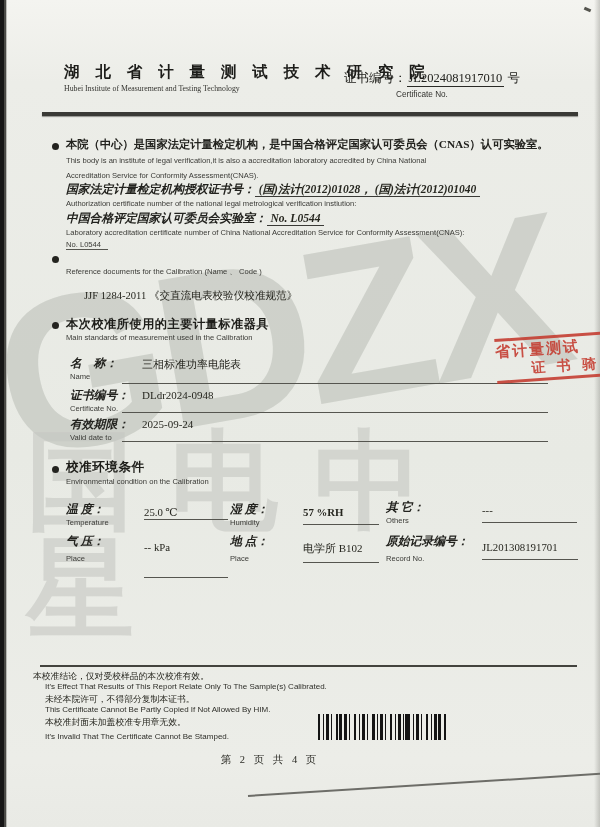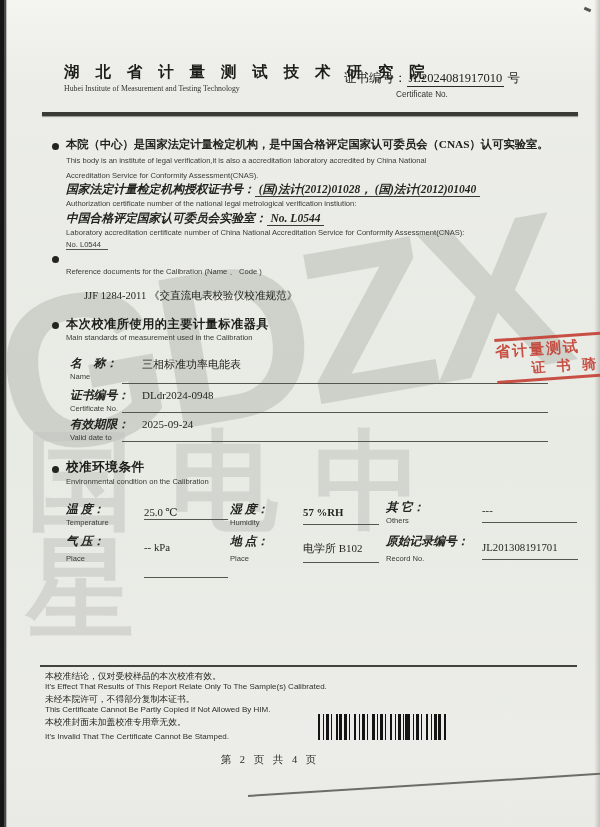--- a/index.html
+++ b/index.html
@@ -139,21 +139,21 @@
 
   <div class="abs lbl-cn" style="left:230px;top:534px;">地 点：</div>
   <div class="abs sub-en" style="left:230px;top:554px;">Place</div>
   <div class="abs val" style="left:303px;top:541px;width:76px;border-bottom:1.1px solid #55554f;padding-bottom:6px;font-size:11px;">电学所 B102</div>
 
   <div class="abs lbl-cn" style="left:386px;top:534px;font-family:Liberation Mono, monospace;">原始记录编号：</div>
   <div class="abs sub-en" style="left:386px;top:554px;">Record No.</div>
   <div class="abs val" style="left:482px;top:541px;width:96px;border-bottom:1.1px solid #55554f;padding-bottom:6px;">JL201308191701</div>
 
   <div class="abs rule-bottom"></div>
-  <div class="abs foot-cn" style="left:45px;top:671px;">本校准结论，仅对受校样品的本次校准有效。</div>
+  <div class="abs foot-cn" style="left:33px;top:671px;">本校准结论，仅对受校样品的本次校准有效。</div>
   <div class="abs foot-en" style="left:45px;top:682px;">It's Effect That Results  of This Report Relate Only To The Sample(s) Calibrated.</div>
   <div class="abs foot-cn" style="left:45px;top:694px;">未经本院许可，不得部分复制本证书。</div>
   <div class="abs foot-en" style="left:45px;top:705px;">This Certificate Cannot Be Partly Copied If Not Allowed By HIM.</div>
   <div class="abs foot-cn" style="left:45px;top:717px;">本校准封面未加盖校准专用章无效。</div>
   <div class="abs foot-en" style="left:45px;top:732px;">It's Invalid That The Certificate Cannot Be Stamped.</div>
 
   <div class="abs barcode"></div>
   <div class="abs pageinfo">第 2 页 共 4 页</div>
 
 </div>

